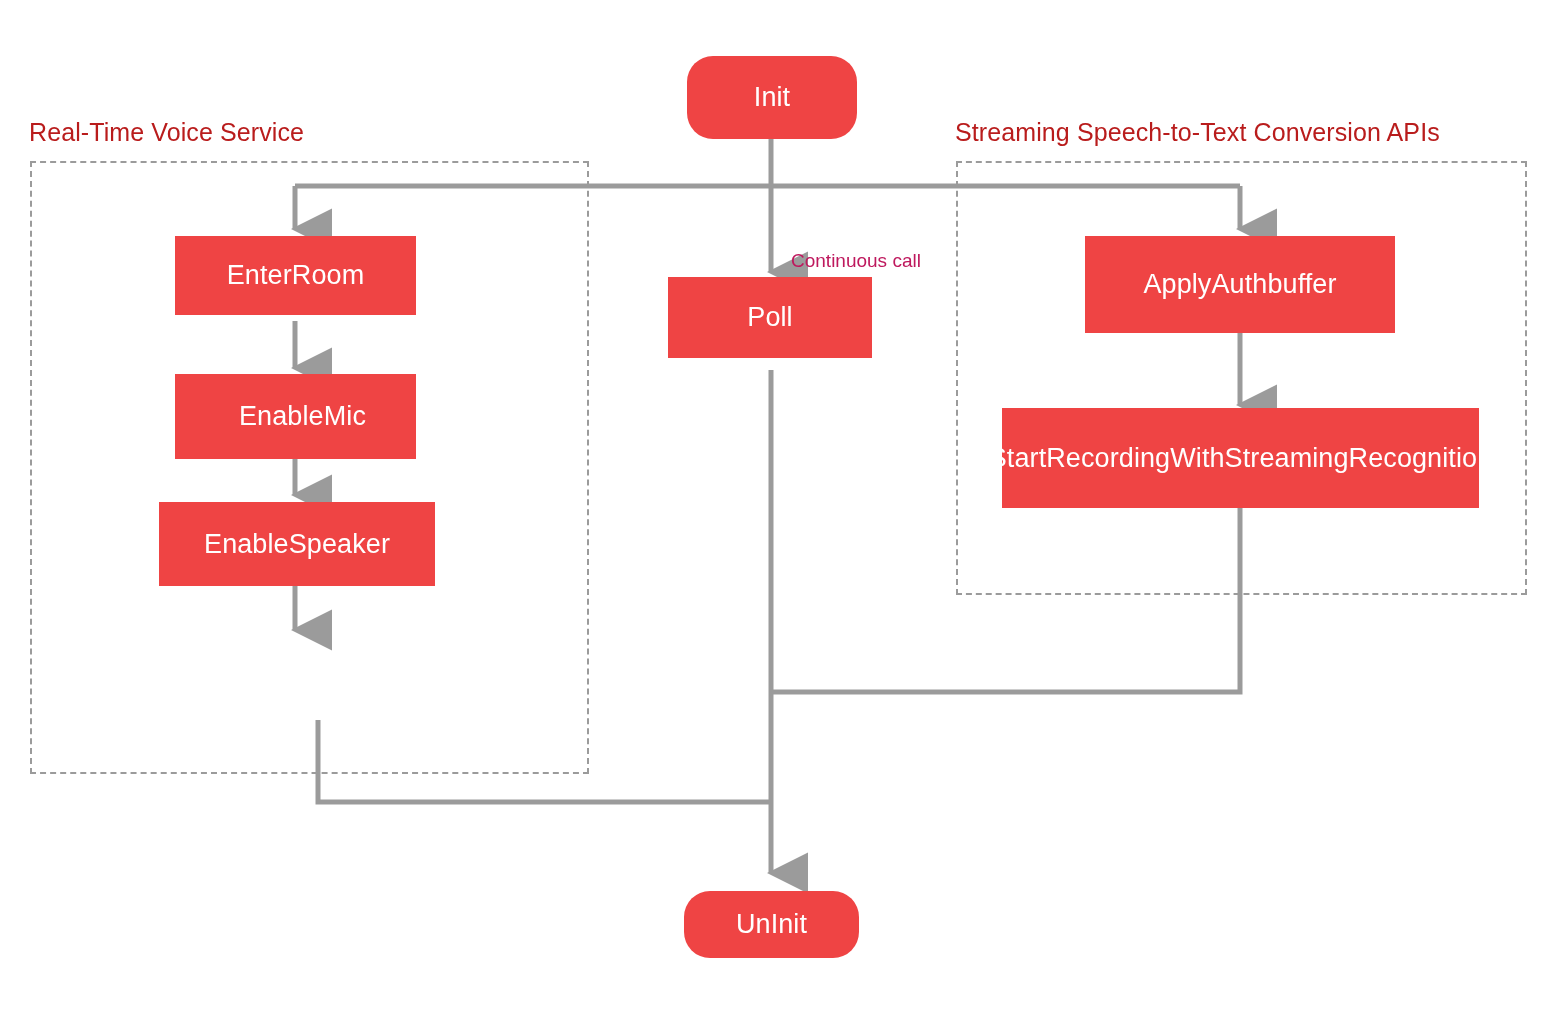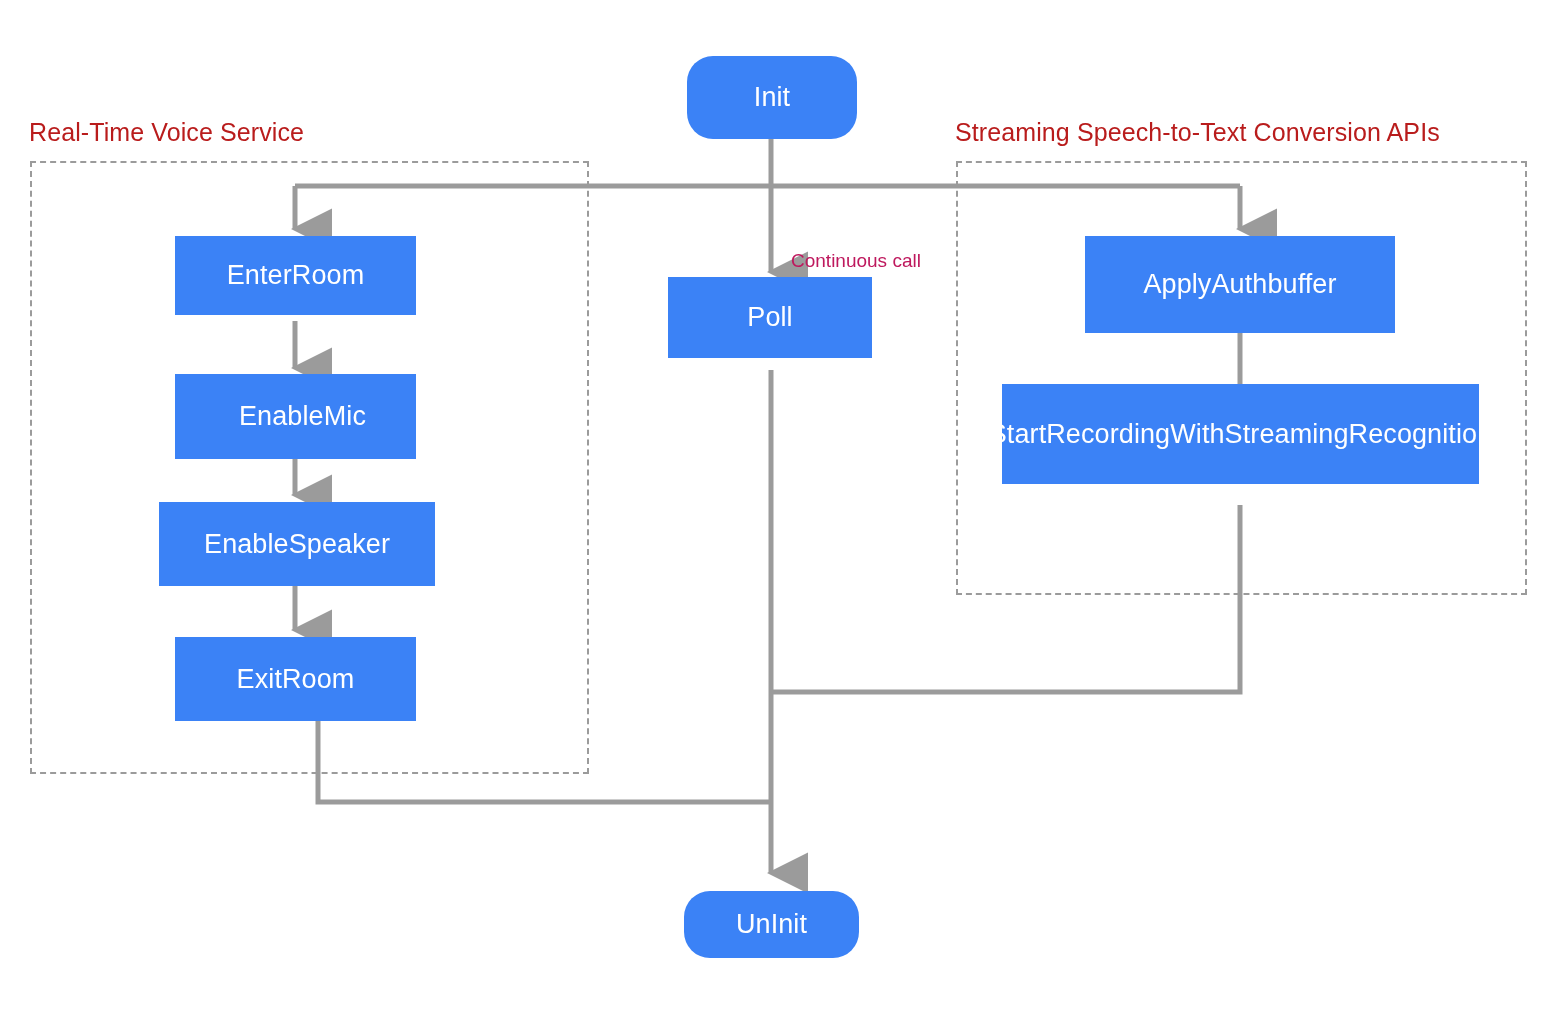--- a/index.html
+++ b/index.html
@@ -37,21 +37,21 @@
     position: absolute;
     color: #b91c1c;
     font-size: 25px;
     line-height: 1;
     white-space: nowrap;
     letter-spacing: 0.1px;
   }
   .node {
     position: absolute;
     box-sizing: border-box;
-    background: #3b82f6;
+    background: #ef4444;
     color: #ffffff;
     display: flex;
     align-items: center;
     justify-content: center;
     text-align: center;
     font-size: 27px;
     line-height: 1.28;
     letter-spacing: 0.1px;
     padding: 0 8px;
   }
@@ -114,25 +114,24 @@
   <div class="group-title" style="left:955px; top:120px;text-align:right;">Streaming Speech-to-Text Conversion APIs</div>
 
   <div class="node rounded" style="left:687px; top:56px; width:170px; height:83px;">Init</div>
 
   <div class="node" style="left:175px; top:236px; width:241px; height:79px;">EnterRoom</div>
 
   <div class="node" style="left:175px; top:374px; width:241px; height:85px;padding-left:22px;">EnableMic</div>
 
   <div class="node" style="left:159px; top:502px; width:276px; height:84px;">EnableSpeaker</div>
 
-  <div class="node" style="left:175px; top:637px; width:241px; height:84px;">ExitRoom</div>
 
   <div class="node" style="left:668px; top:277px; width:204px; height:81px;text-align:right;">Poll</div>
 
   <div class="node" style="left:1085px; top:236px; width:310px; height:97px;">ApplyAuthbuffer</div>
 
-  <div class="node" style="left:1002px; top:384px; width:477px; height:100px;">StartRecordingWithStreamingRecognition</div>
+  <div class="node" style="left:1002px; top:408px; width:477px; height:100px;">StartRecordingWithStreamingRecognition</div>
 
   <div class="node rounded" style="left:684px; top:891px; width:175px; height:67px;">UnInit</div>
 
   <div class="edge-label" style="left:791px; top:251px;">Continuous call</div>
 
 </div>
 
 </body></html>

